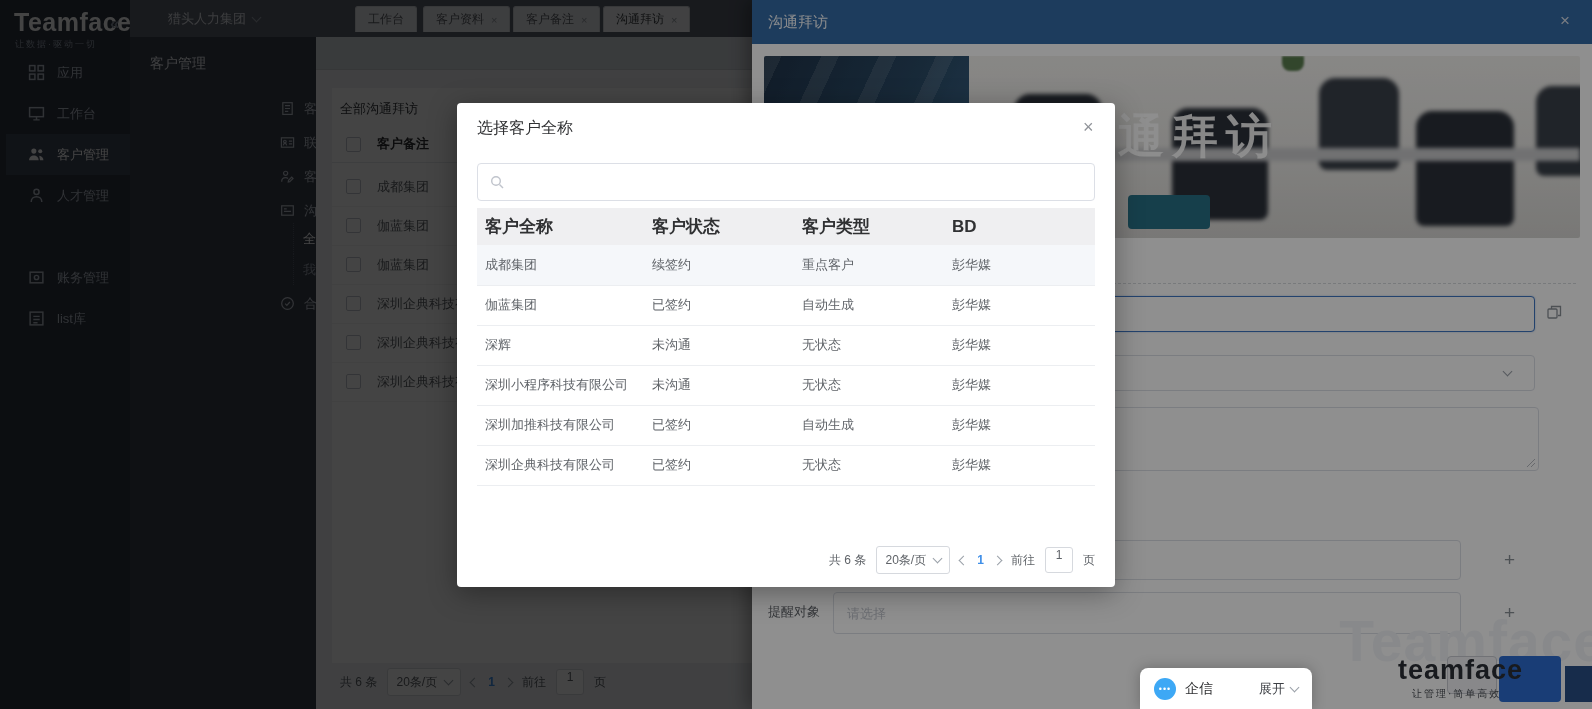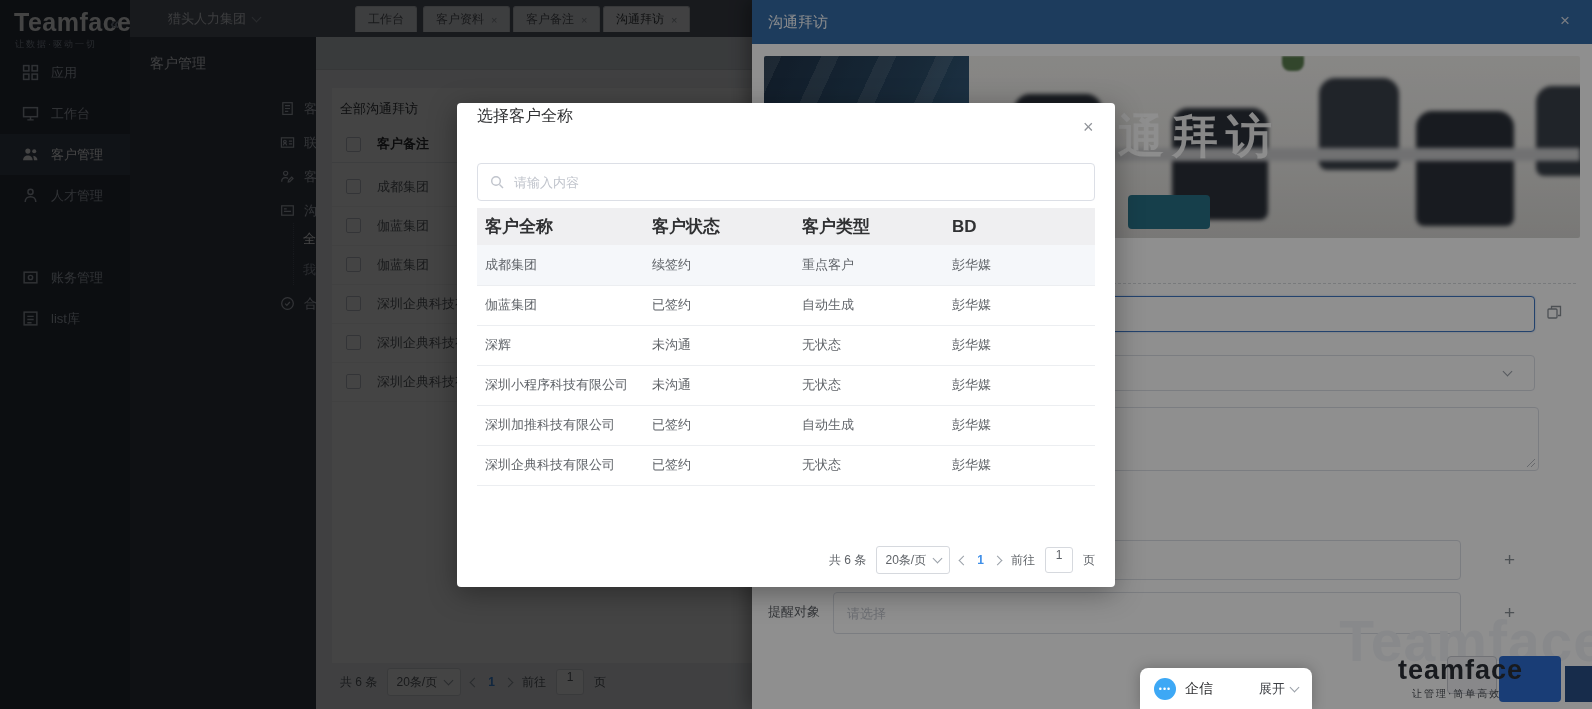--- a/index.html
+++ b/index.html
@@ -7,21 +7,21 @@
        font-family:"Liberation Sans","DejaVu Sans",sans-serif;background:#1c1e22;}
   .abs{position:absolute;}
   svg{display:block;}
 
   
   #base{position:absolute;inset:0;z-index:10;}
   .sidebar{left:0;top:0;width:130px;height:709px;background:#2e3542;}
   .logo{left:14px;top:8px;color:#fff;font-size:25px;font-weight:bold;letter-spacing:.5px;}
   .logo-tag{left:15px;top:38px;color:#98a1ae;font-size:9px;letter-spacing:2px;}
   .collapse{left:110px;top:14px;color:#8b94a3;font-size:17px;font-weight:bold;cursor:pointer;}
-  .nav-item{left:0;width:130px;height:41px;display:flex;align-items:center;gap:12px;
+  .nav-item{left:6px;width:130px;height:41px;display:flex;align-items:center;gap:12px;
             padding-left:22px;box-sizing:border-box;color:#b4bbc7;font-size:13px;cursor:pointer;}
   .nav-item.active{background:#3e4757;color:#ffffff;}
   .nav-ic{width:17px;height:17px;flex:0 0 17px;color:inherit;}
 
   .topbar{left:130px;top:0;width:1462px;height:37px;background:#5c6370;display:flex;align-items:center;}
   .org{margin-left:38px;color:#dde0e5;font-size:13px;display:flex;align-items:center;gap:7px;cursor:pointer;}
 
   .secnav{left:130px;top:37px;width:186px;height:672px;background:#3a414e;}
   .secnav-title{left:150px;top:55px;color:#e7e9ed;font-size:14px;}
   .sn-item{left:140px;width:176px;height:33px;display:flex;align-items:center;gap:9px;
@@ -98,21 +98,21 @@
                 border:1px solid #c9ccd2;border-radius:4px;cursor:pointer;}
   .ft-btn-blue{position:absolute;left:747px;top:656px;width:62px;height:46px;background:#2d6dd2;border-radius:4px;cursor:pointer;}
   .ft-btn-sq{position:absolute;left:813px;top:666px;width:27px;height:36px;background:#2a4f86;cursor:pointer;}
   .ft-logo{position:absolute;left:646px;top:655px;font-size:27px;font-weight:bold;color:#2b2f36;letter-spacing:1px;}
   .ft-tag{position:absolute;left:660px;top:687px;font-size:10px;color:#4a4e55;letter-spacing:2px;}
   .copy-ic{position:absolute;color:#8a9097;}
 
   
   #dialog{position:absolute;left:457px;top:103px;width:658px;height:484px;background:#fff;border-radius:4px;
           z-index:60;box-shadow:0 6px 28px rgba(0,0,0,.35);}
-  .dlg-title{left:20px;top:3px;font-size:16px;color:#303133;}
+  .dlg-title{left:20px;top:15px;font-size:16px;color:#303133;}
   .dlg-close{left:626px;top:14px;font-size:18px;color:#909399;cursor:pointer;}
   .dlg-search{left:20px;top:60px;width:618px;height:38px;border:1px solid #dcdfe6;border-radius:4px;
               box-sizing:border-box;display:flex;align-items:center;}
   .dlg-search input{border:none;outline:none;flex:1;font-size:13px;color:#303133;margin-left:8px;
                     font-family:inherit;background:transparent;}
   .dlg-search input::placeholder{color:#c0c4cc;}
   .dt-head{left:20px;top:105px;width:618px;height:37px;background:#efeff1;display:flex;align-items:center;
            font-size:17px;font-weight:bold;color:#303133;}
   .dt-row{left:20px;width:618px;height:40px;display:flex;align-items:center;font-size:13px;color:#5f6368;
           border-bottom:1px solid #eceef1;cursor:pointer;}
@@ -361,21 +361,20 @@
 
 <div id="dialog">
   <div class="abs dlg-title">选择客户全称</div>
   <div class="abs dlg-close">×</div>
 
   <div class="abs dlg-search">
     <svg style="margin-left:12px;" width="14" height="14" viewBox="0 0 14 14" fill="none" stroke="#c0c4cc" stroke-width="1.4">
         <circle cx="6" cy="6" r="4.3"></circle>
         <path d="M9.5 9.5L13 13"></path>
       </svg>
-    <input type="text" placeholder="请输入内容" style="">
   </div>
 
   <div class="abs dt-head">
     <span class="dc0">客户全称</span>
     <span class="dc1">客户状态</span>
     <span class="dc2">客户类型</span>
     <span class="dc3">BD</span>
   </div>
 
   <div class="abs dt-row hl" style="top:142px">

